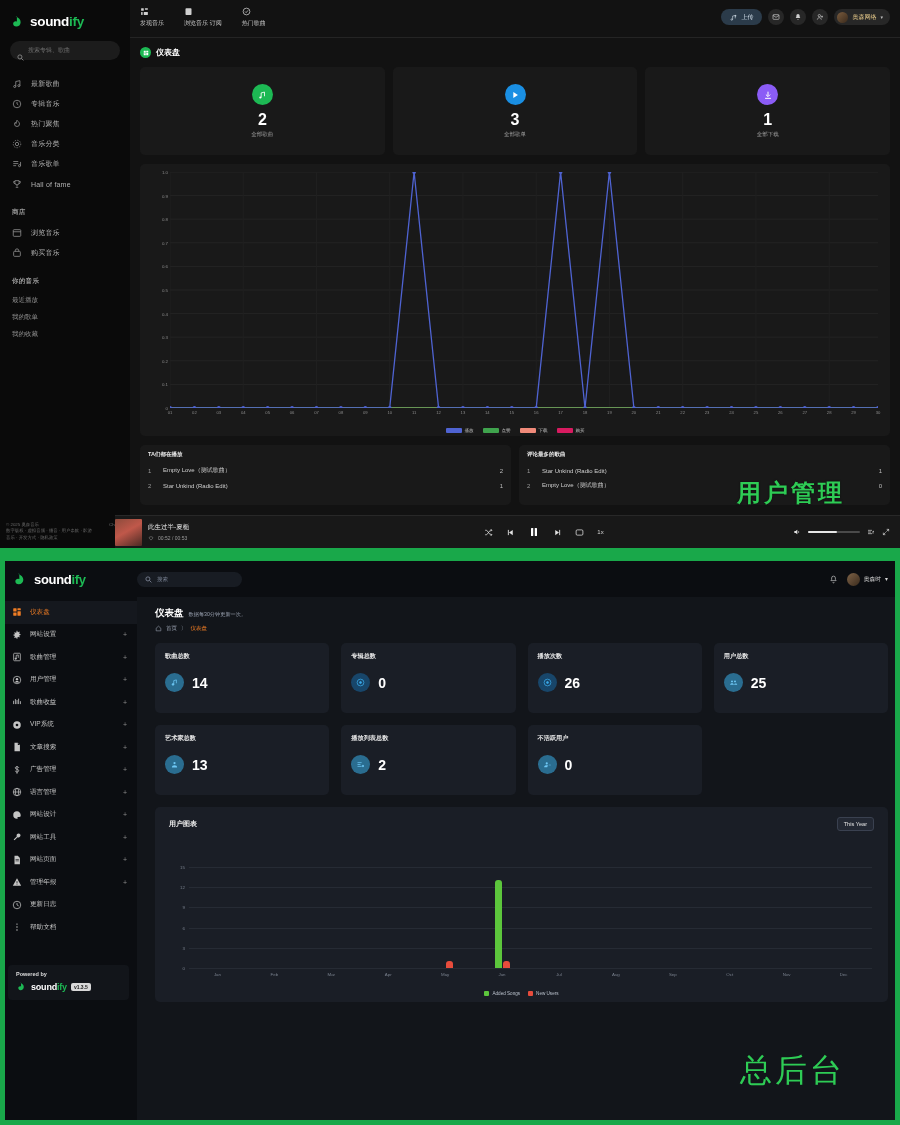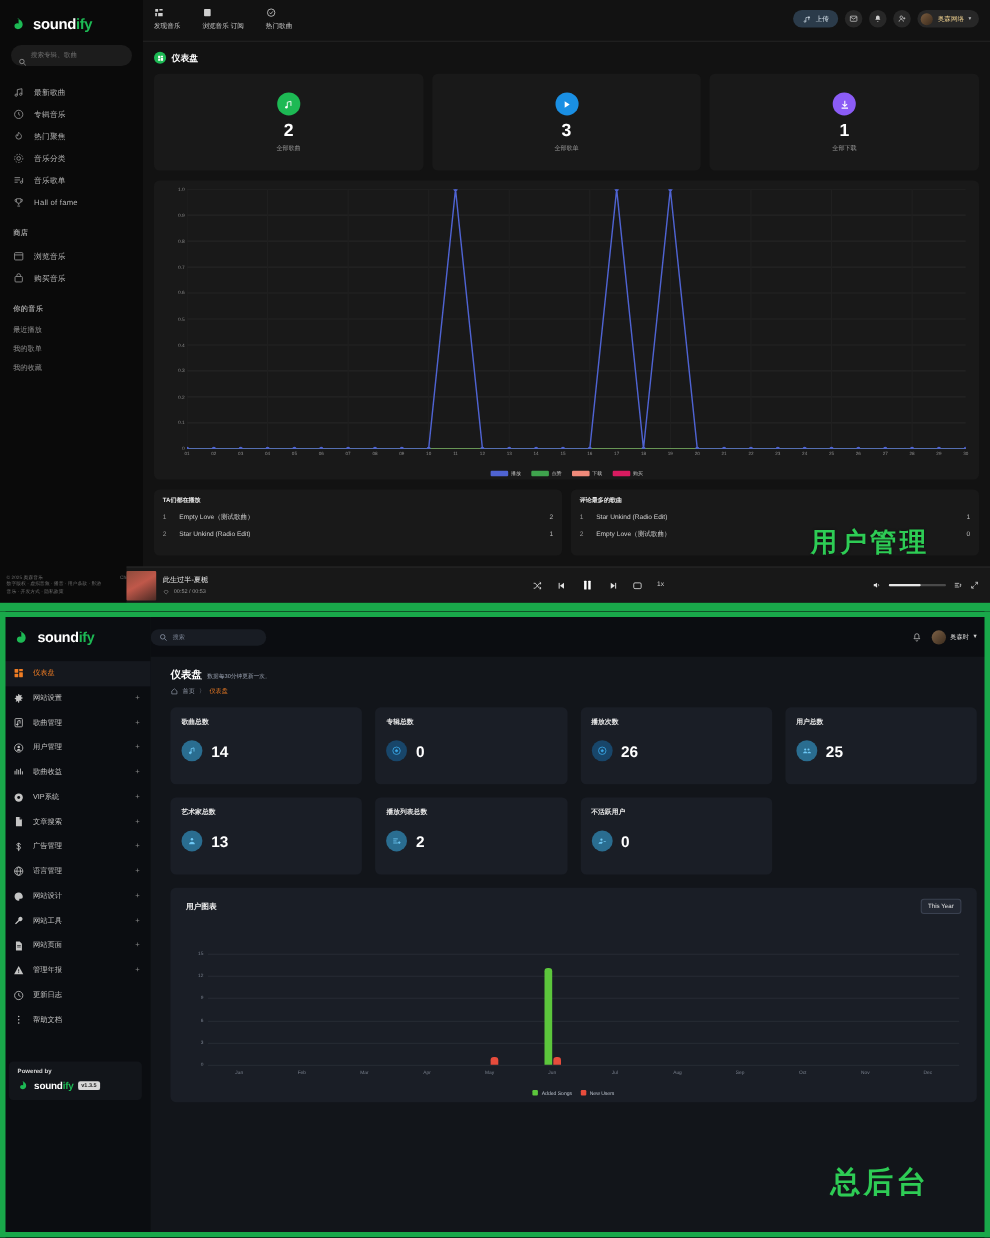--- a/index.html
+++ b/index.html
@@ -230,21 +230,21 @@
   .a-xlabs { position: absolute; left: 34px; right: 16px; bottom: 22px; height: 8px; }
   .a-xlab { position: absolute; font-size: 4.4px; color: #79808d; transform: translateX(-50%); }
   .a-bar { position: absolute; bottom: 0; border-radius: 3px 3px 0 0; }
   .a-legend { position: absolute; left: 0; right: 0; bottom: 6px; display: flex; justify-content: center; gap: 8px; align-items: center; }
   .a-legend-item { display: flex; align-items: center; gap: 3px; }
   .a-legend-sw { width: 5px; height: 5px; border-radius: 1px; }
   .a-legend-tx { font-size: 4.6px; color: #b9c0cb; }
 
   .a-overlay-admin {
     position: absolute; right: 55px; bottom: 32px;
-    font-size: 27px; font-weight: 700; color: #2ecc55; letter-spacing: 3px;
+    font-size: 32px; font-weight: 400; color: #2ecc55; letter-spacing: 3px;
   }
   .a-sidebar-green-edge { position: absolute; left: 0; bottom: 0; width: 137px; height: 5px; background: #19a84a; }
   .a-bottom-green { position: absolute; left: 0; bottom: 0; width: 900px; height: 5px; background: #19a84a; }
   .a-left-green { position: absolute; left: 0; top: 556px; width: 5px; height: 569px; background: #19a84a; }
   .a-right-green { position: absolute; right: 0; top: 556px; width: 5px; height: 569px; background: #19a84a; }
 </style>
 </head>
 <body>
 
 <div class="page">

